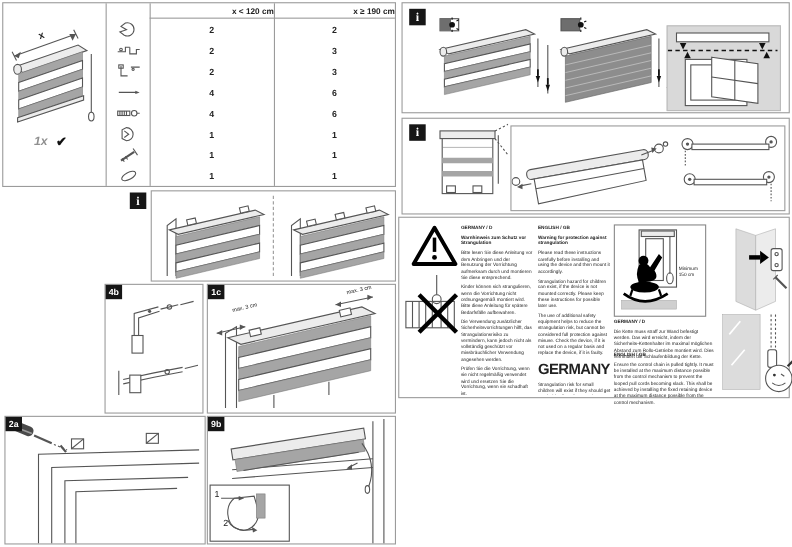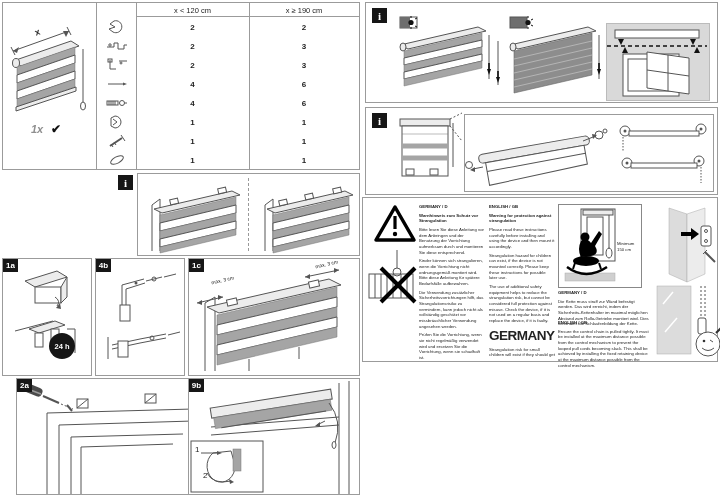--- a/index.html
+++ b/index.html
@@ -3,21 +3,21 @@
 <meta charset="utf-8">
 <style>
   html,body{margin:0;padding:0;background:#ffffff;}
   #sheet{position:relative;width:720px;height:497px;background:#fff;overflow:hidden;
          font-family:"Liberation Sans", sans-serif;color:#222;}
   .panel{position:absolute;border:1px solid #9b9b9b;background:#fff;box-sizing:border-box;}
   .badge{position:absolute;background:#161616;color:#fff;font-weight:bold;
          display:flex;align-items:center;justify-content:center;z-index:5;}
   .ibadge{width:15px;height:15px;font-size:11px;font-family:"Liberation Serif",serif;}
   .stepbadge{width:15px;height:13px;font-size:8px;}
-  .qtyhead{position:absolute;font-weight:normal;font-size:7.5px;text-align:center;}
+  .qtyhead{position:absolute;font-weight:bold;font-size:7.5px;text-align:right;}
   .qty{position:absolute;font-weight:bold;font-size:8px;text-align:center;width:100%;}
   .tinytxt{font-size:4.3px;line-height:1.32;}
   .tinytxt p{margin:0 0 3px 0;}
   .regionhead{font-weight:bold;font-size:4.3px;margin:0 0 1px 0;}
   .warntitle{font-weight:bold;font-size:4.3px;margin:0 0 3px 0;}
   .bigcaution{font-weight:bold;font-size:13.5px;letter-spacing:-0.5px;margin:3px 0 2px 0;
               font-family:"Liberation Sans",sans-serif;}
   .lbl{position:absolute;color:#222;}
   svg{display:block;}
   .ln{stroke:#555;stroke-width:1;fill:none;}
@@ -172,38 +172,20 @@
       <rect x="52" y="19" width="8" height="5" class="fw" transform="rotate(-13 56 21)"></rect>
       <rect x="80" y="13" width="8" height="5" class="fw" transform="rotate(-13 84 15)"></rect>
       <polygon points="20,40 96,22 96,30 20,48" class="fg"></polygon>
       <polygon points="20,48 96,30 96,38 20,56" class="fw"></polygon>
       <polygon points="20,56 96,38 96,46 20,64" class="fg"></polygon>
       <polygon points="20,64 96,46 96,54 20,72" class="fw"></polygon>
       <polygon points="20,72 96,54 96,60 20,78" class="fg"></polygon>
     </svg>
   </div>
 
-  <div class="panel" style="left:2px;top:258px;width:90px;height:118px;">
-    <div class="badge stepbadge" style="left:0;top:0;">1a</div>
-    <svg width="88" height="116" viewBox="0 0 88 116">
-
-      <polygon points="22,22 54,12 64,18 32,28" class="fe"></polygon>
-      <rect x="32" y="28" width="26" height="16" class="fw"></rect>
-      <polygon points="58,28 64,18 64,38 58,44" class="fe"></polygon>
-      <path d="M52 38 q6 4 2 9" class="ln"></path>
-      <polygon points="53,49 57,44 58,50" fill="#555"></polygon>
-
-      <line x1="12" y1="72" x2="50" y2="62" class="ln"></line>
-      <polygon points="26,70 52,62 62,66 36,74" class="fe"></polygon>
-      <rect x="32" y="74" width="8" height="14" class="fw"></rect>
-      <rect x="48" y="70" width="8" height="14" class="fw"></rect>
-      <polyline points="64,70 72,70 72,94" class="ln"></polyline>
-    </svg>
-    <div class="badge" style="left:46px;top:74px;width:26px;height:26px;border-radius:50%;font-size:7.5px;">24 h</div>
-  </div>
 
   <div class="panel" style="left:95px;top:258px;width:90px;height:118px;">
     <div class="badge stepbadge" style="left:0;top:0;">4b</div>
     <svg width="88" height="116" viewBox="0 0 88 116">
 
       <polyline points="26,52 26,26 48,20" class="ln"></polyline>
       <polyline points="30,52 30,30 49,24" class="ln"></polyline>
       <rect x="24" y="46" width="10" height="16" class="fw"></rect>
       <line x1="50" y1="22" x2="66" y2="18" class="ln"></line>
       <circle cx="58" cy="20" r="2" class="ln"></circle>
@@ -239,21 +221,21 @@
       <polygon points="28,76 148,48 148,58 28,86" class="fg"></polygon>
       <polygon points="28,86 148,58 148,68 28,96" class="fw"></polygon>
       <polygon points="28,96 148,68 148,78 28,106" class="fg"></polygon>
       <line x1="60" y1="100" x2="60" y2="112" class="ln"></line>
       <line x1="110" y1="88" x2="110" y2="100" class="ln"></line>
     </svg>
     <span class="lbl" style="left:22px;top:18px;font-size:5px;transform:rotate(-13deg);">max. 3 cm</span>
     <span class="lbl" style="left:126px;top:2px;font-size:5px;transform:rotate(-13deg);">max. 3 cm</span>
   </div>
 
-  <div class="panel" style="left:16px;top:378px;width:183px;height:117px;">
+  <div class="panel" style="left:4px;top:378px;width:183px;height:117px;">
     <div class="badge stepbadge" style="left:0;top:0;">2a</div>
     <svg width="181" height="115" viewBox="0 0 181 115">
 
       <polyline points="30,115 30,34 176,30" class="ln"></polyline>
       <polyline points="42,115 42,46 176,42" class="ln"></polyline>
       <polyline points="54,115 54,58 166,55" class="ln"></polyline>
       <polyline points="64,115 64,68 156,65" class="ln"></polyline>
 
       <rect x="60" y="20" width="11" height="9" class="fw"></rect>
       <line x1="60" y1="29" x2="71" y2="20" class="ln"></line>

